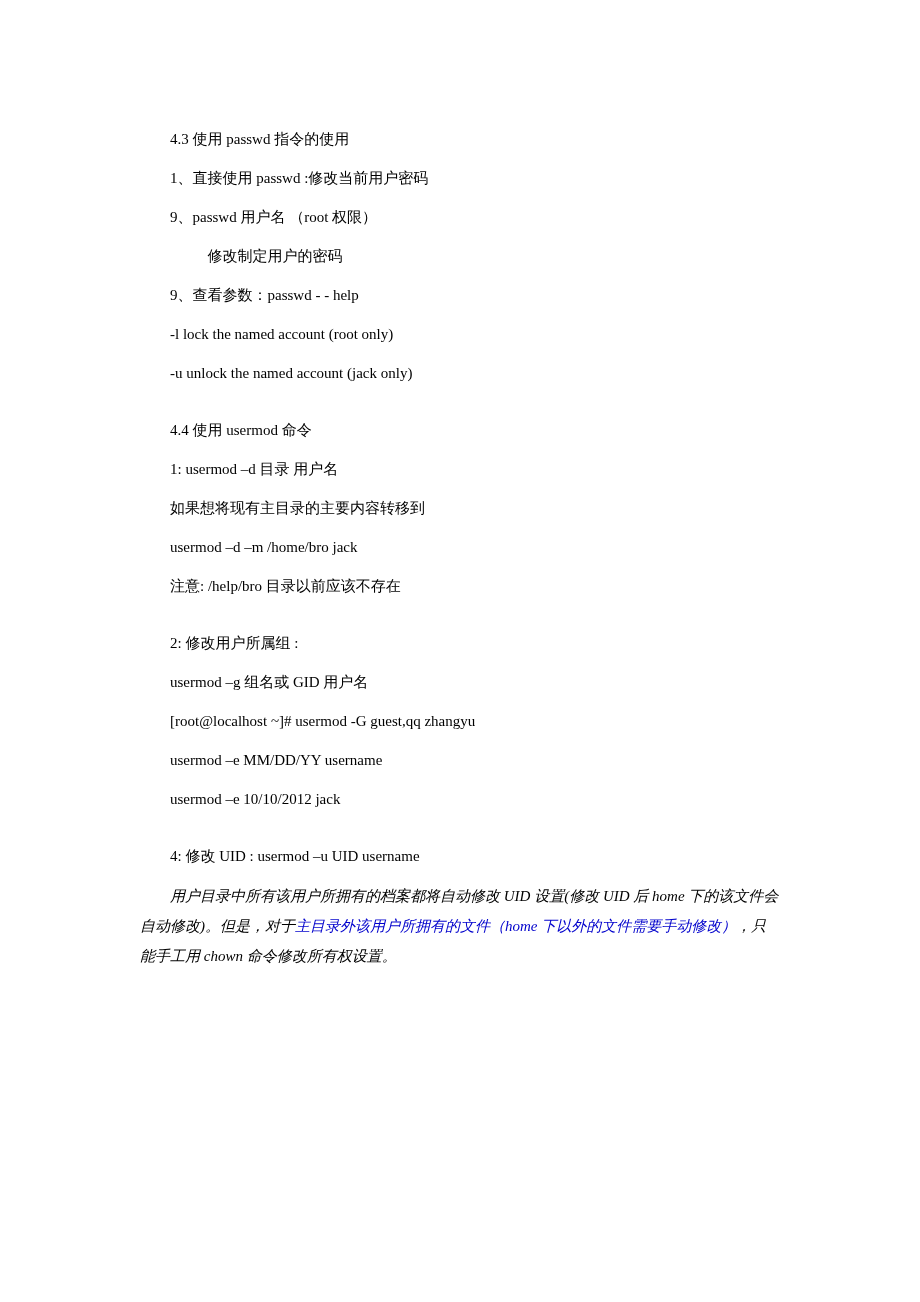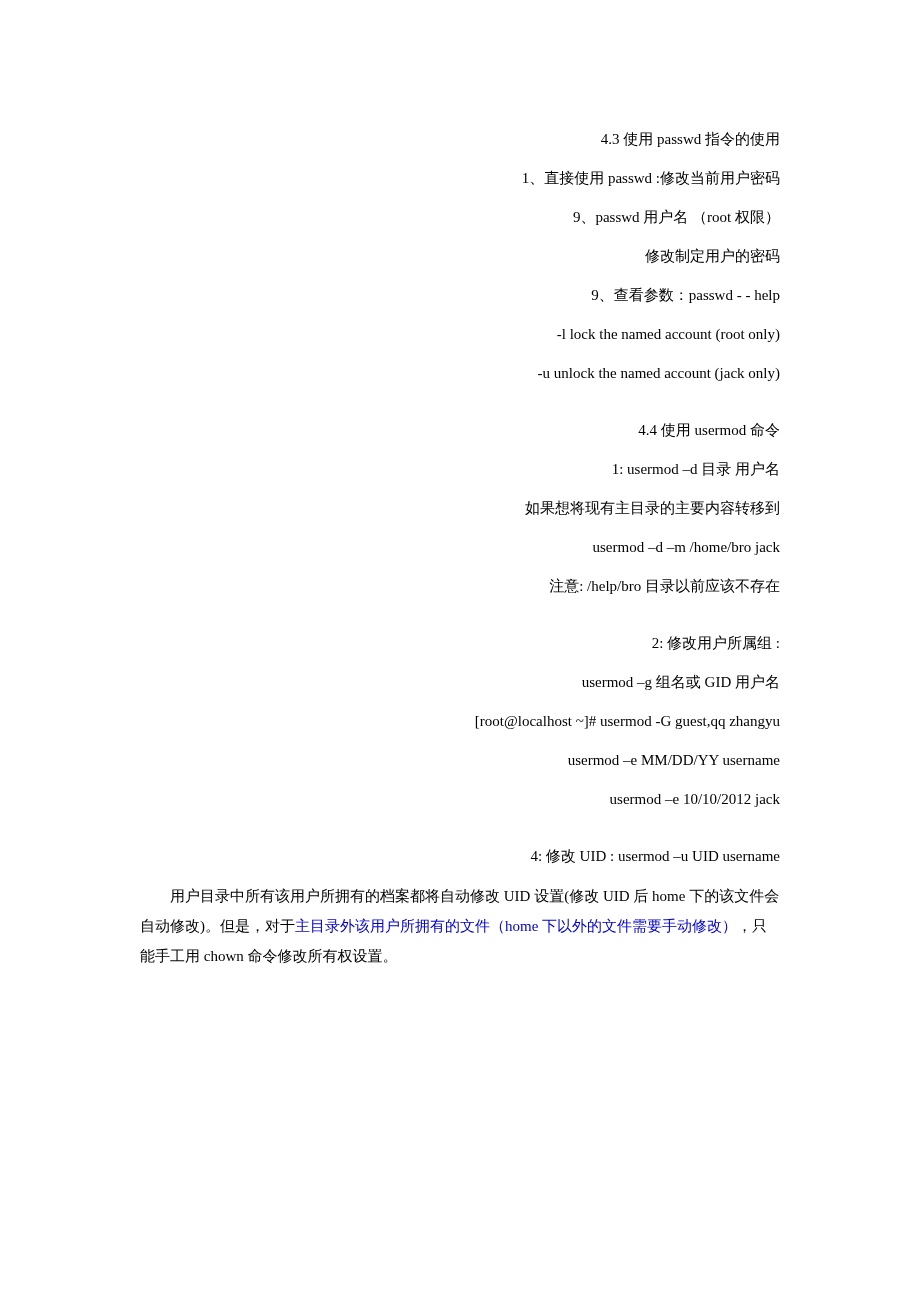--- a/index.html
+++ b/index.html
@@ -8,25 +8,25 @@
       height: 1302px;
       background: #fff;
       font-family: "SimSun", "宋体", serif;
       font-size: 15px;
       color: #000;
       line-height: 2.6;
       padding: 120px 140px 80px 140px;
     }
     .content { width: 100%; }
     .line { display: block; }
-    .indent1 { padding-left: 2em; text-align: right; }
-    .indent2 { padding-left: 4.5em; text-align: right; }
+    .indent1 { padding-left: 2em; }
+    .indent2 { padding-left: 4.5em; }
     .blue { color: #0000cc; }
     .spacer { height: 1.2em; }
-    .para { text-indent: 2em; line-height: 2.0; margin-top: 0.3em; }
+    .para { text-indent: 2em; line-height: 2.0; margin-top: 0.3em; font-style: italic; }
   </style>
 </head>
 <body>
 
 <div class="content">
   <span class="line indent1">4.3 使用 passwd 指令的使用</span>
   <span class="line indent1">1、直接使用 passwd :修改当前用户密码</span>
   <span class="line indent1">9、passwd 用户名  （root 权限）</span>
   <span class="line indent2">修改制定用户的密码</span>
   <span class="line indent1">9、查看参数：passwd - - help</span>

